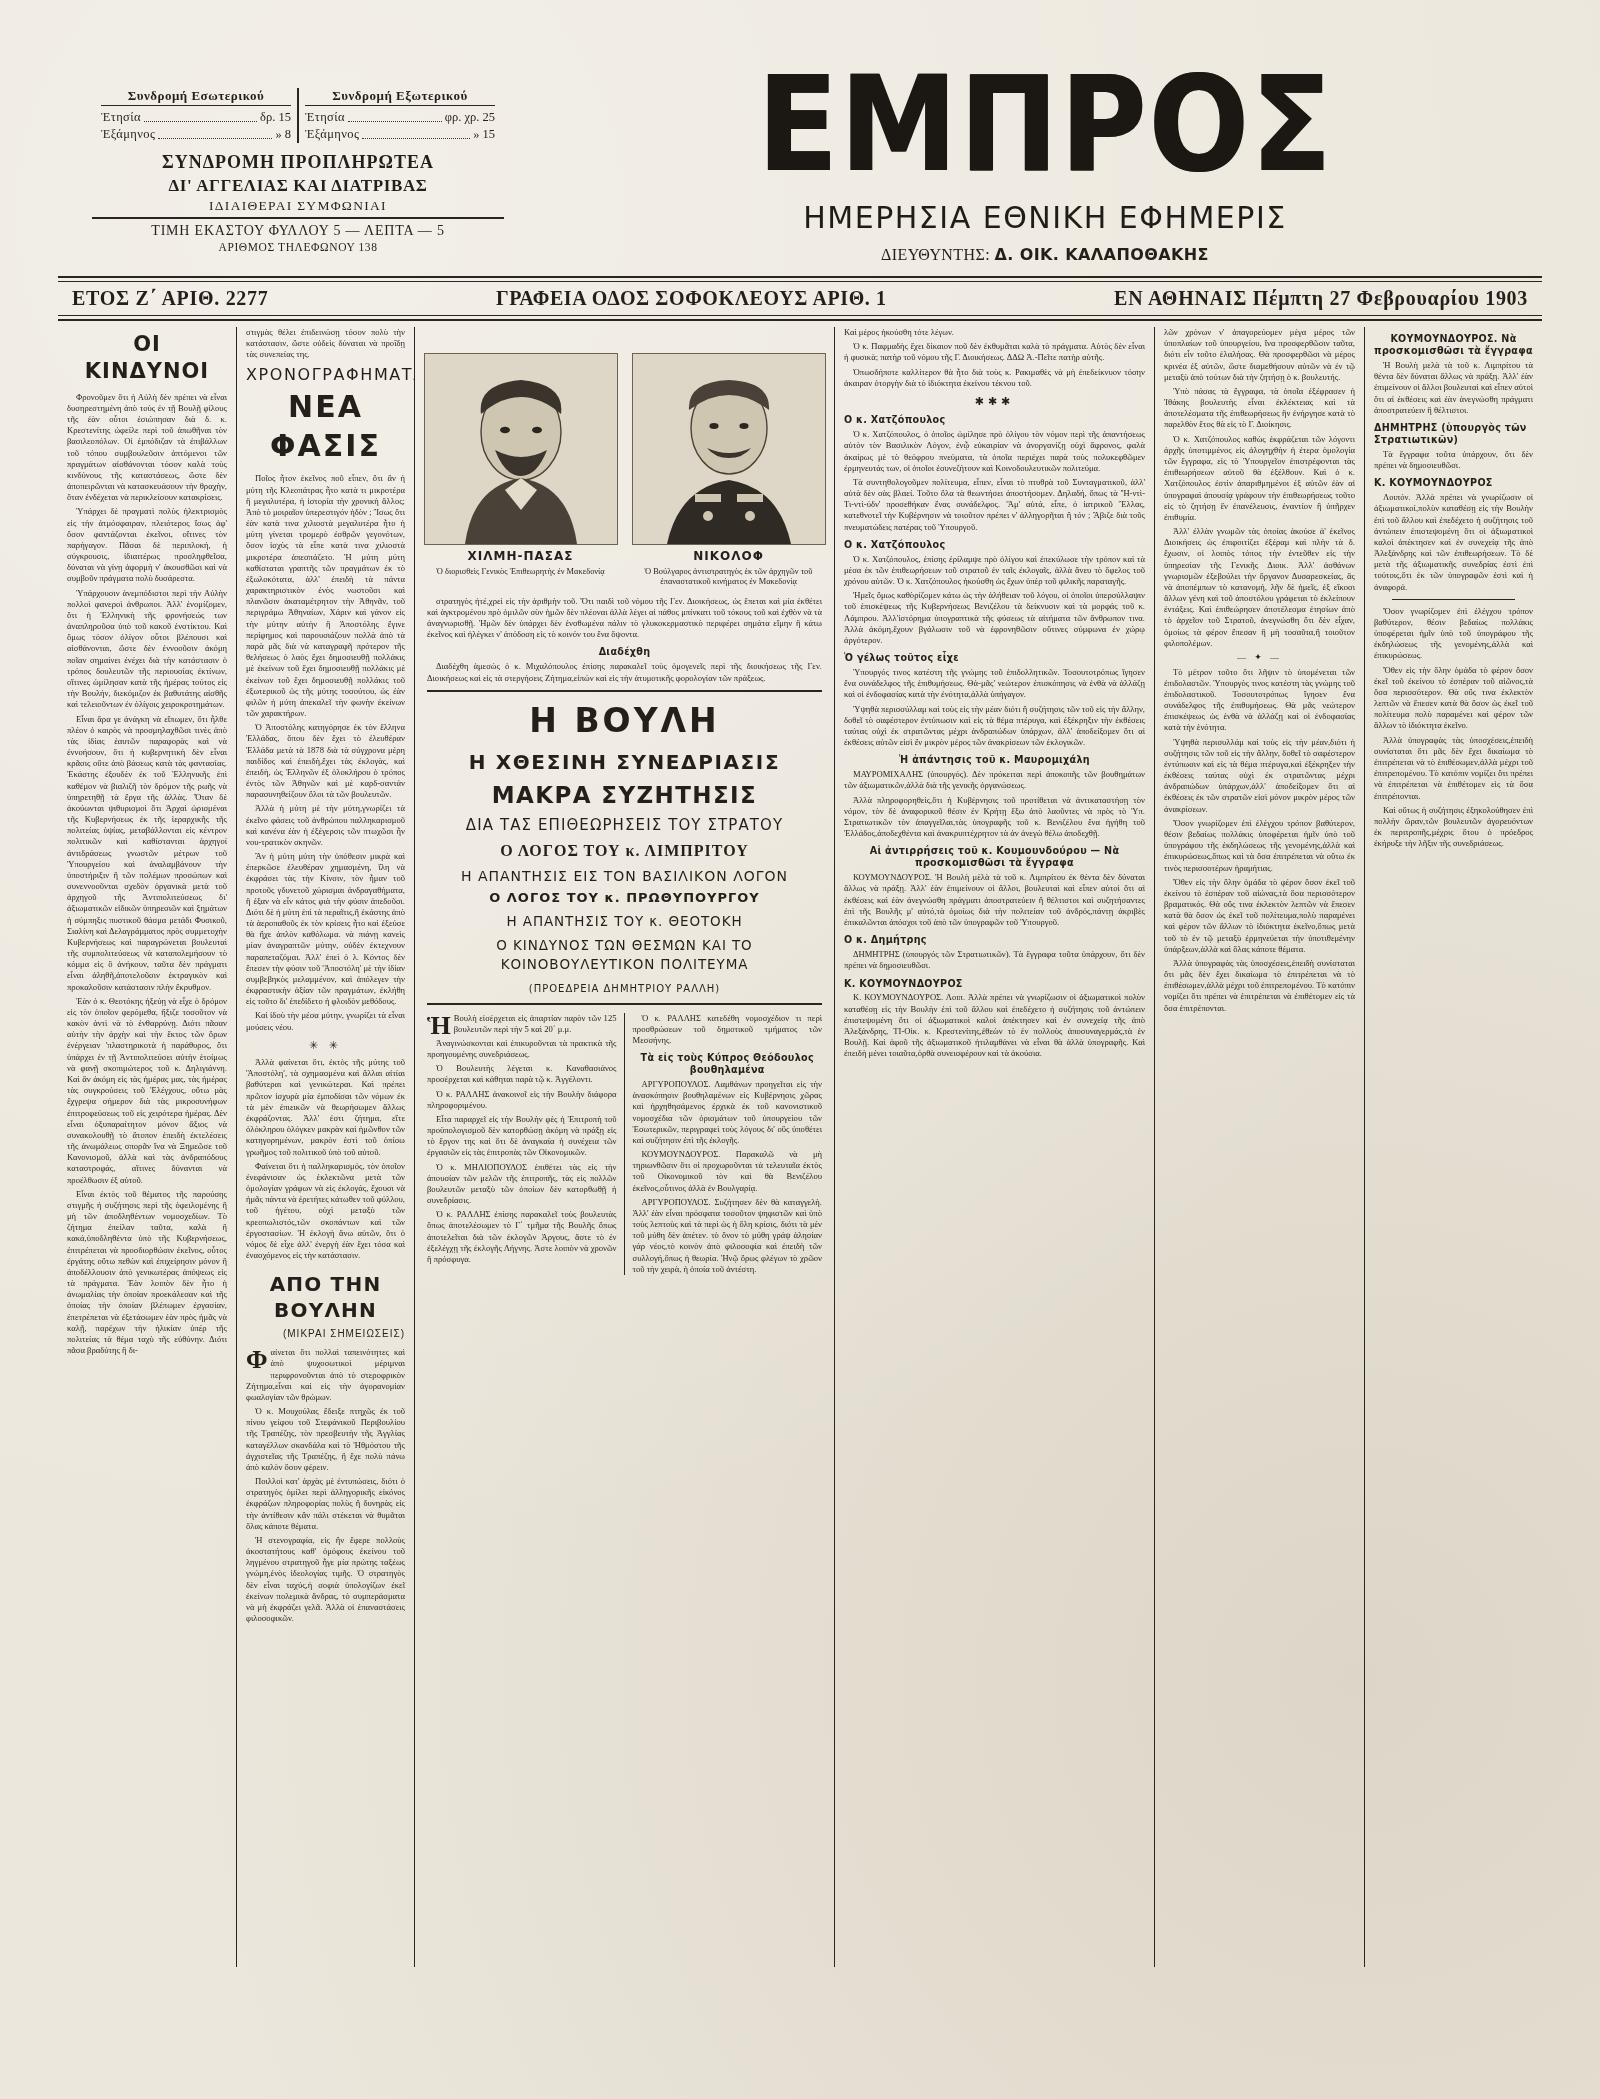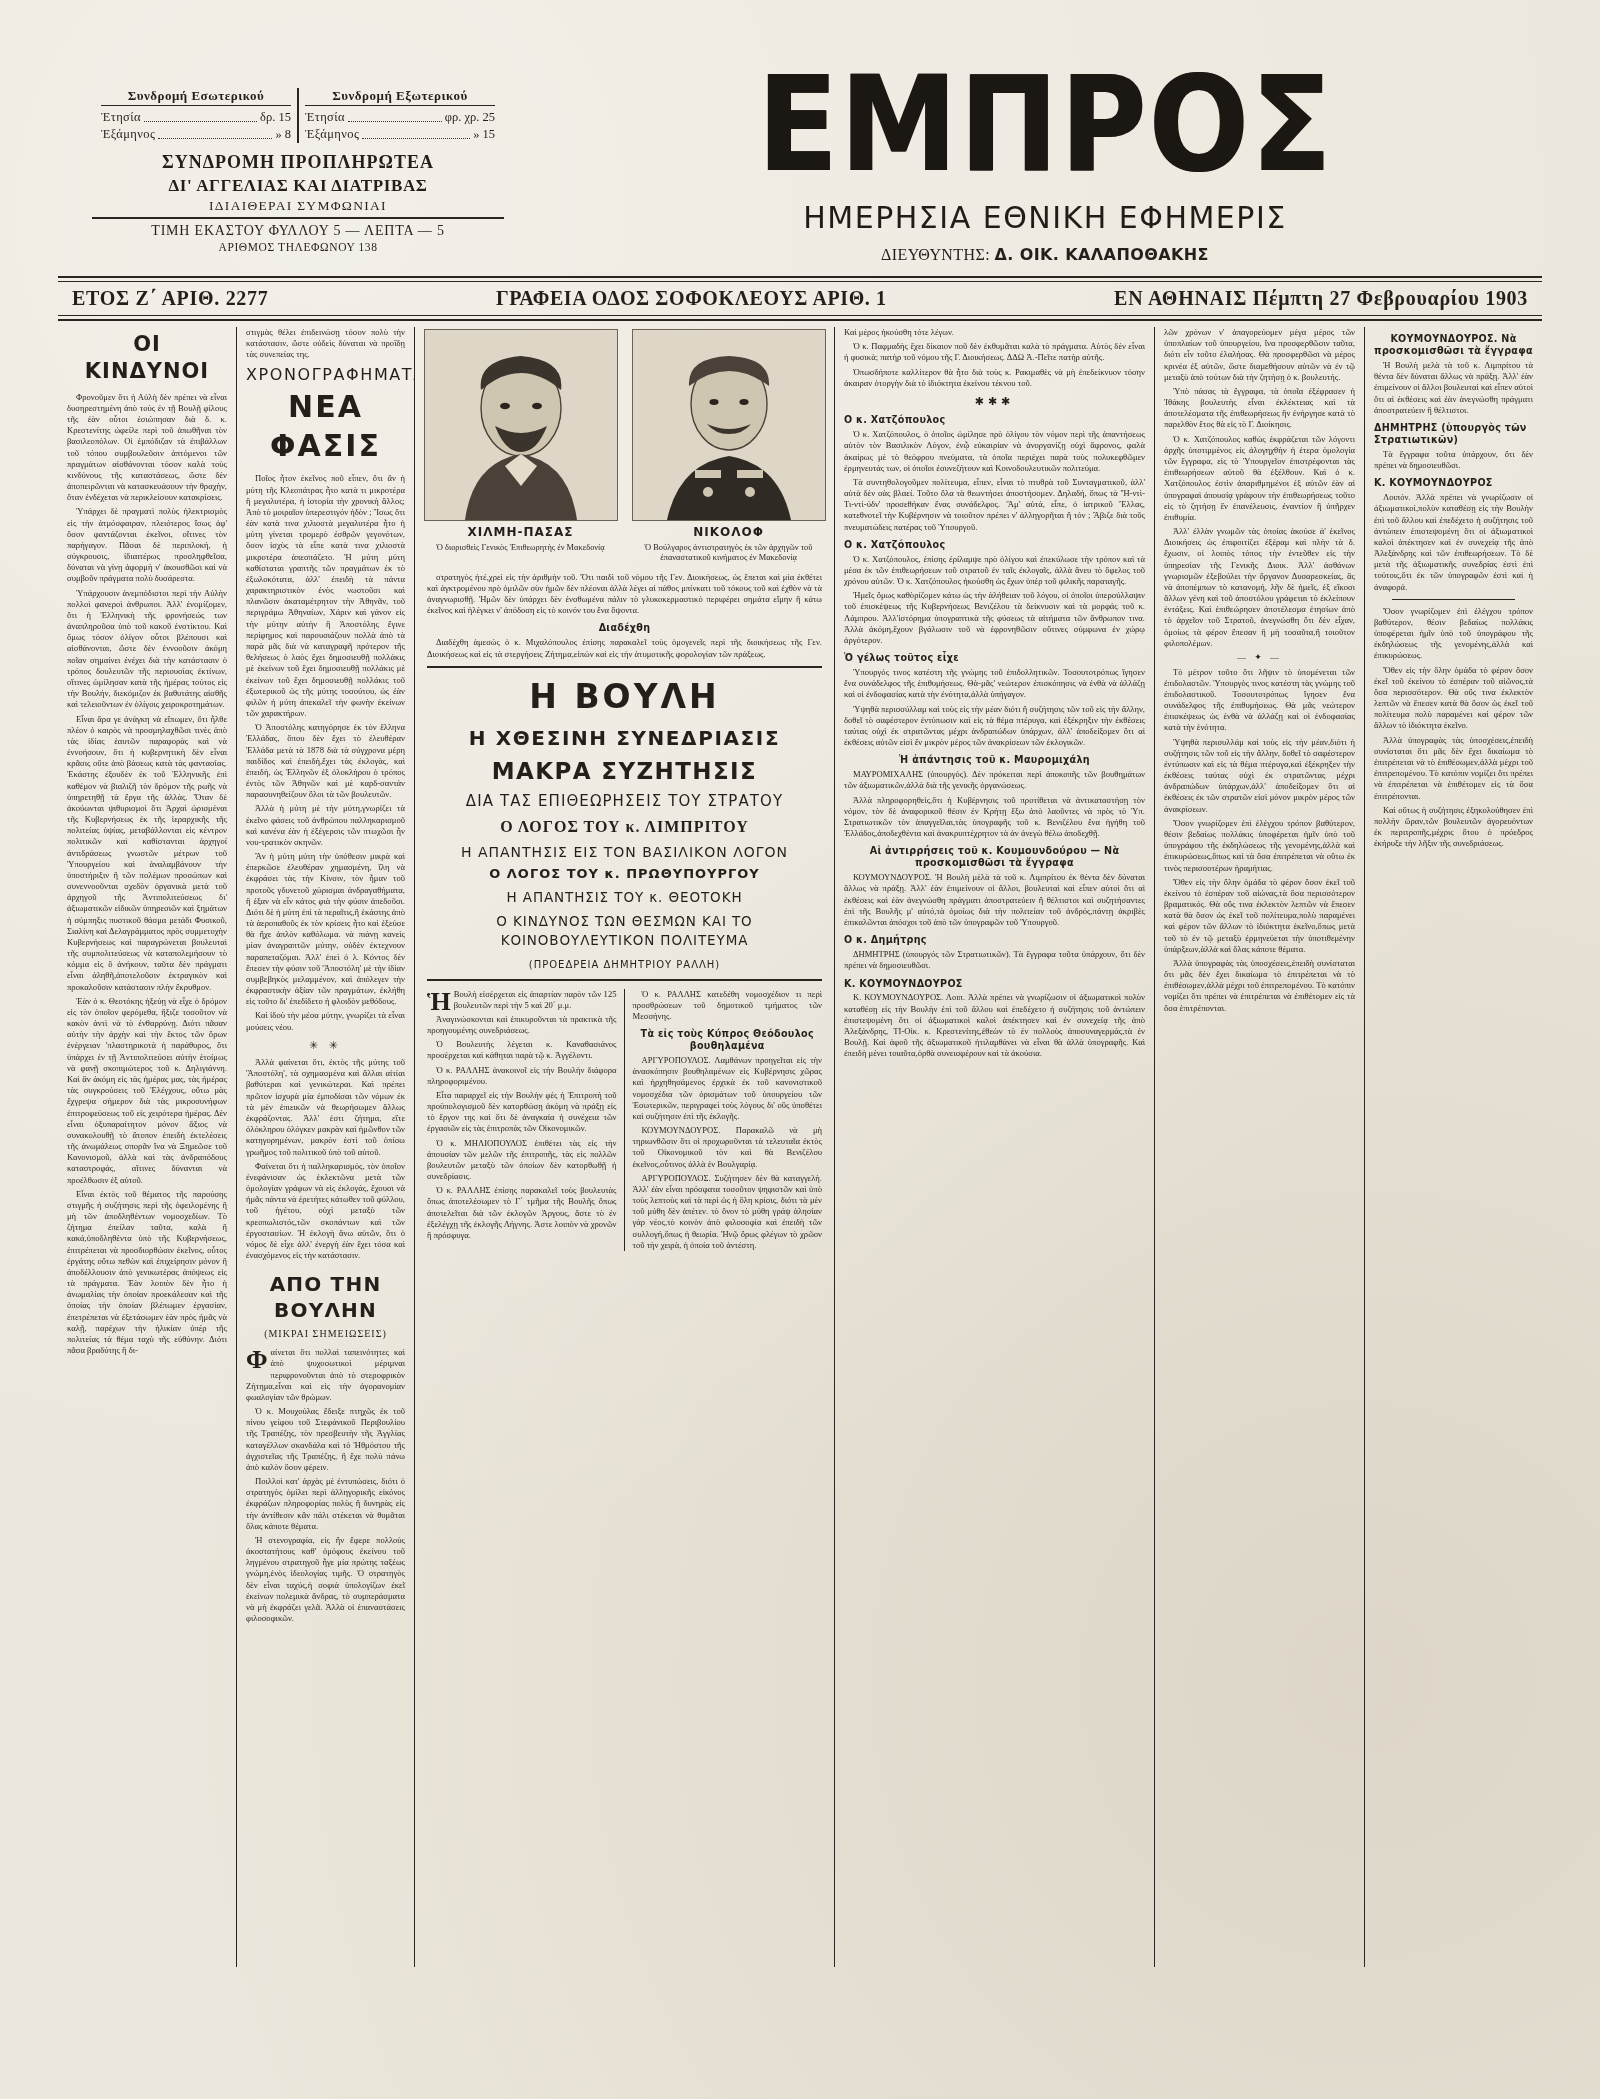--- a/index.html
+++ b/index.html
@@ -114,33 +114,33 @@
   }
   .head-big{
     font-family:"DejaVu Sans", sans-serif;
     font-size:30px;font-weight:bold;text-align:center;letter-spacing:2px;margin:2px 0 8px;
   }
   .head-med{
     font-family:"DejaVu Sans", sans-serif;
     font-size:20px;font-weight:bold;text-align:center;letter-spacing:1.2px;margin:10px 0 4px;
   }
   .head-note{
-    font-family:Liberation Serif, serif;
-    font-size:10px;text-align:center;letter-spacing:1px;margin:0 0 7px;
+    font-family:Liberation Sans, sans-serif;
+    font-size:10px;text-align:right;letter-spacing:1px;margin:0 0 7px;
   }
   .stars{text-align:center;font-size:11px;letter-spacing:4px;margin:5px 0;}
   .dropcap:first-letter{
     float:left;font-size:26px;line-height:.85;padding:2px 3px 0 0;font-weight:bold;
     font-family:"Liberation Serif", serif;
   }
   .rule-s{border-top:1px solid #2a2520;margin:6px 18px;}
 
   
   .portraits{display:flex;gap:14px;justify-content:center;margin:2px 0 8px;}
-  .portrait{width:204px;text-align:center;}
+  .portrait{width:204px;text-align:center;margin-top:24px;}
   .pframe{
     width:192px;height:190px;
     background:#ded7c7;
     border:1px solid #6c6254;
     position:relative;overflow:hidden;
   }
   .pcap{
     font-family:"DejaVu Sans", sans-serif;
     font-size:12px;letter-spacing:1px;margin-top:4px;font-weight:bold;
   }

